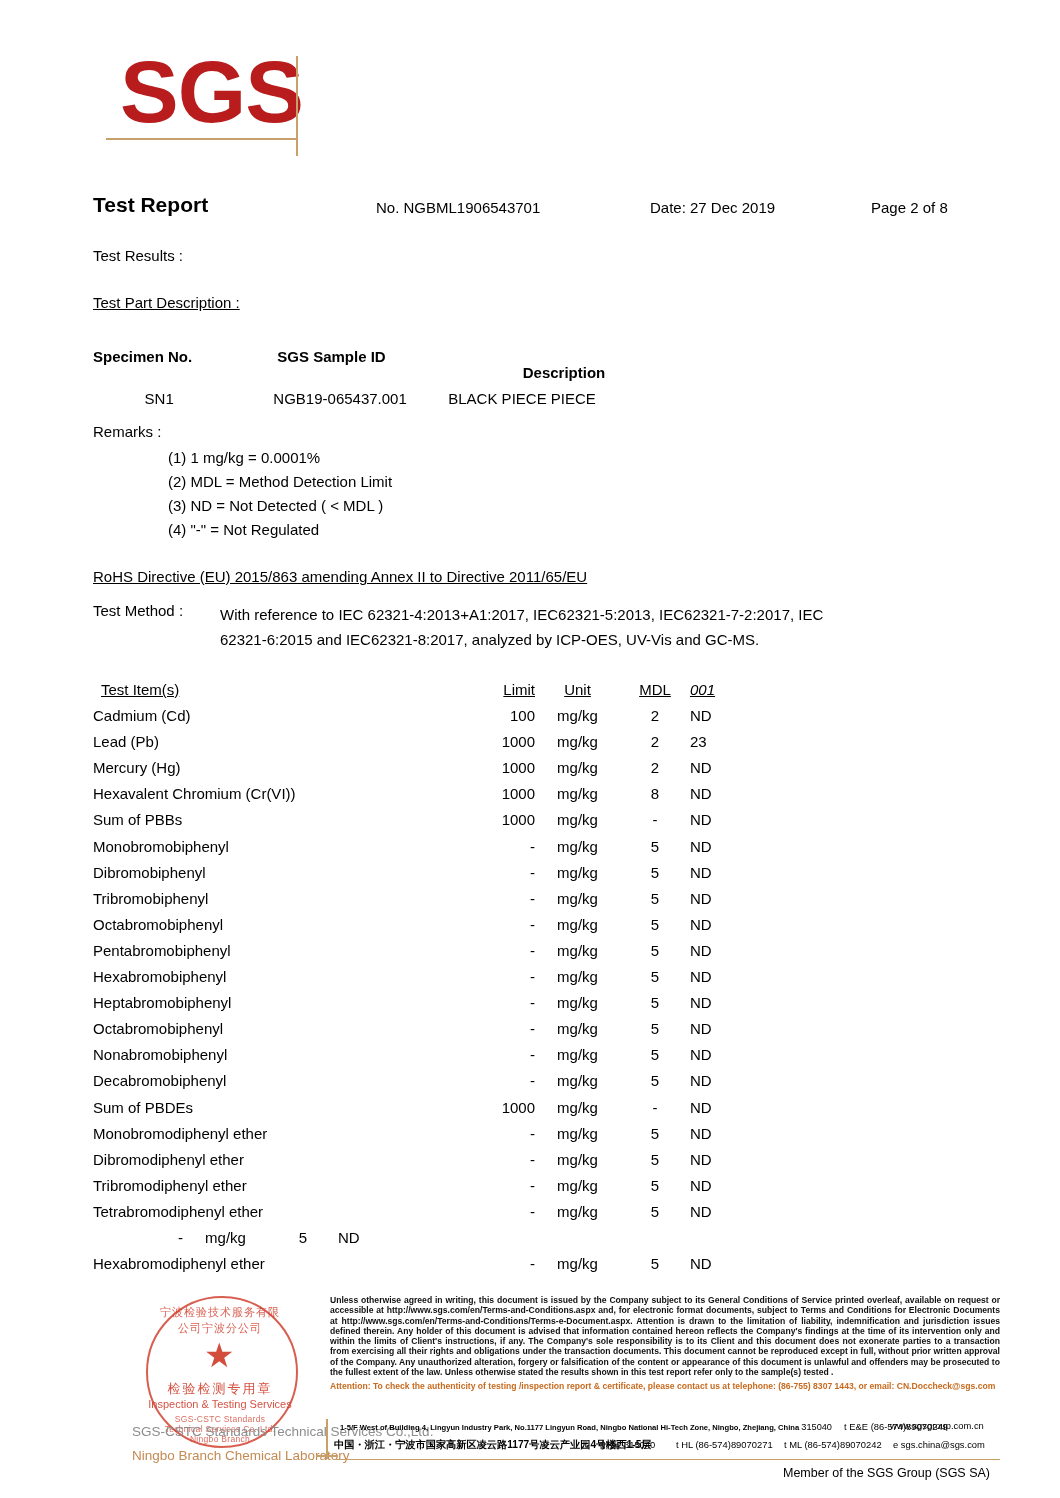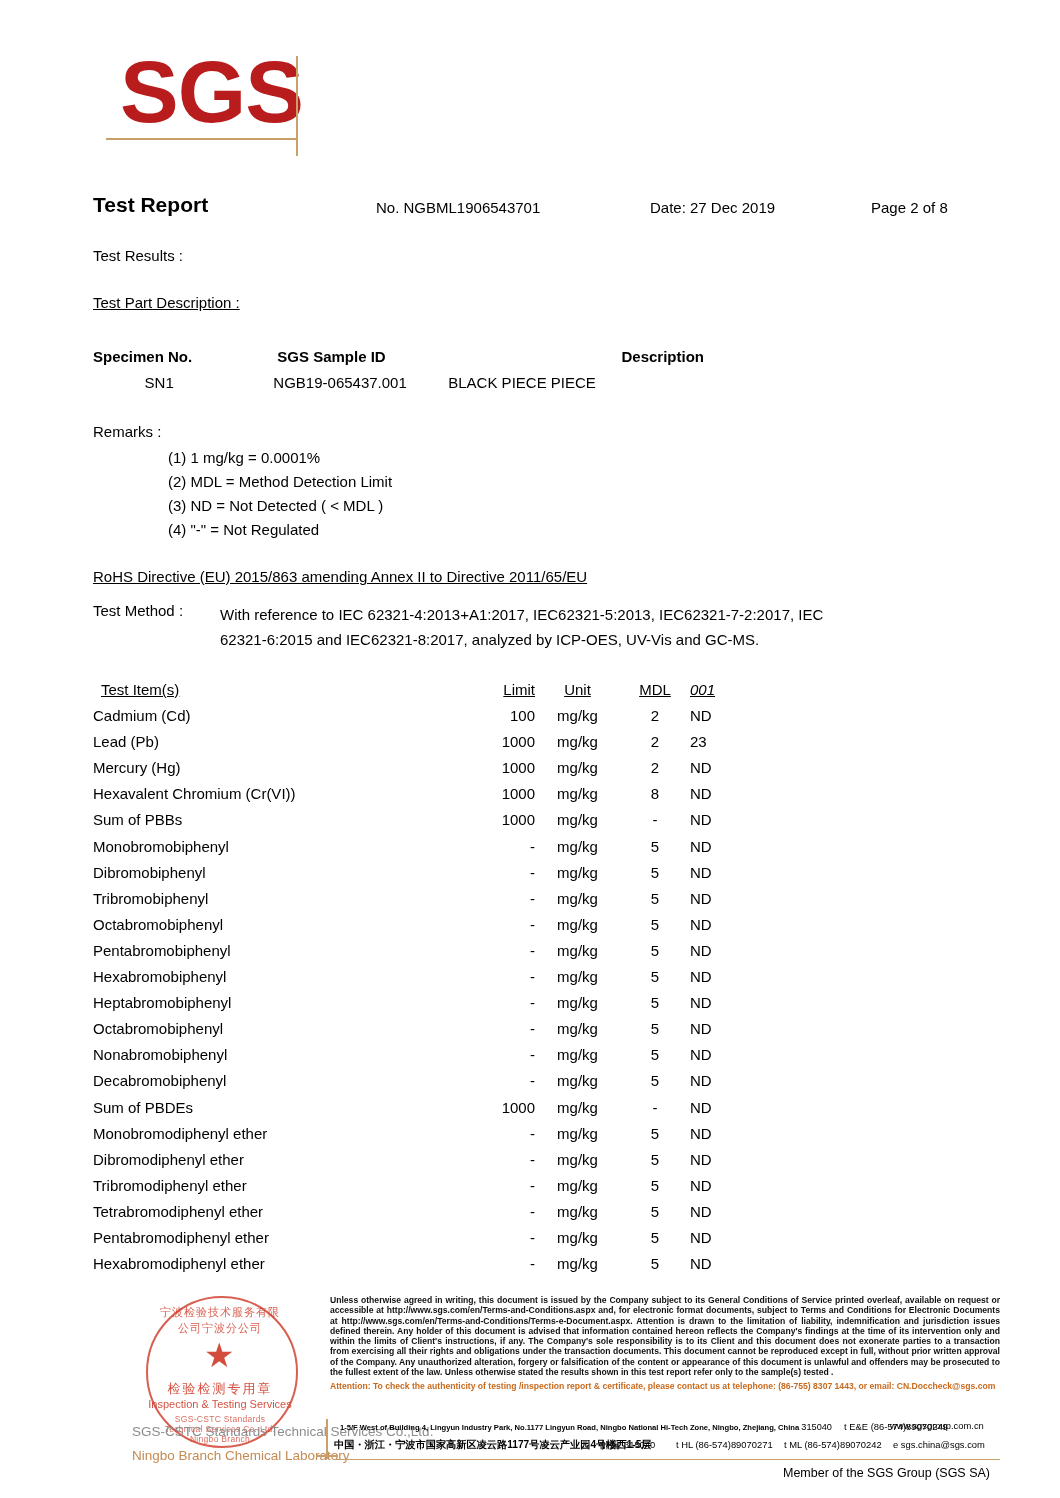--- a/index.html
+++ b/index.html
@@ -111,21 +111,21 @@
     line-height: 26px;
   }
   .spec-row.head {
     font-weight: bold;
   }
   .spec-c1 { width: 140px; }
   .spec-c2 { width: 185px; }
   .spec-c3 { width: 280px; }
   .spec-row.head .spec-c1 { text-align: left; }
   .spec-row.head .spec-c2 { text-align: center; padding-left: 6px; }
-  .spec-row.head .spec-c3 { text-align: right; }
+  .spec-row.head .spec-c3 { text-align: center; margin-top: 16px; }
   .spec-row.body .spec-c1 { text-align: center; padding-right: 42px; }
   .spec-row.body .spec-c2 { padding-left: 6px; }
   .spec-row.body .spec-c3 { text-align: left; }
 
   
   .lbl-remarks {
     position: absolute;
     left: 93px;
     top: 423px;
     font-size: 15px;
@@ -583,21 +583,20 @@
           <span class="c-res">ND</span>
         </div>
         <div class="res-row">
           <span class="c-item">Tetrabromodiphenyl ether</span>
           <span class="c-limit">-</span>
           <span class="c-unit">mg/kg</span>
           <span class="c-mdl">5</span>
           <span class="c-res">ND</span>
         </div>
         <div class="res-row">
-          <span class="c-item">Pentabromodiphenyl ether</span>
           <span class="c-limit">-</span>
           <span class="c-unit">mg/kg</span>
           <span class="c-mdl">5</span>
           <span class="c-res">ND</span>
         </div>
         <div class="res-row">
           <span class="c-item">Hexabromodiphenyl ether</span>
           <span class="c-limit">-</span>
           <span class="c-unit">mg/kg</span>
           <span class="c-mdl">5</span>

